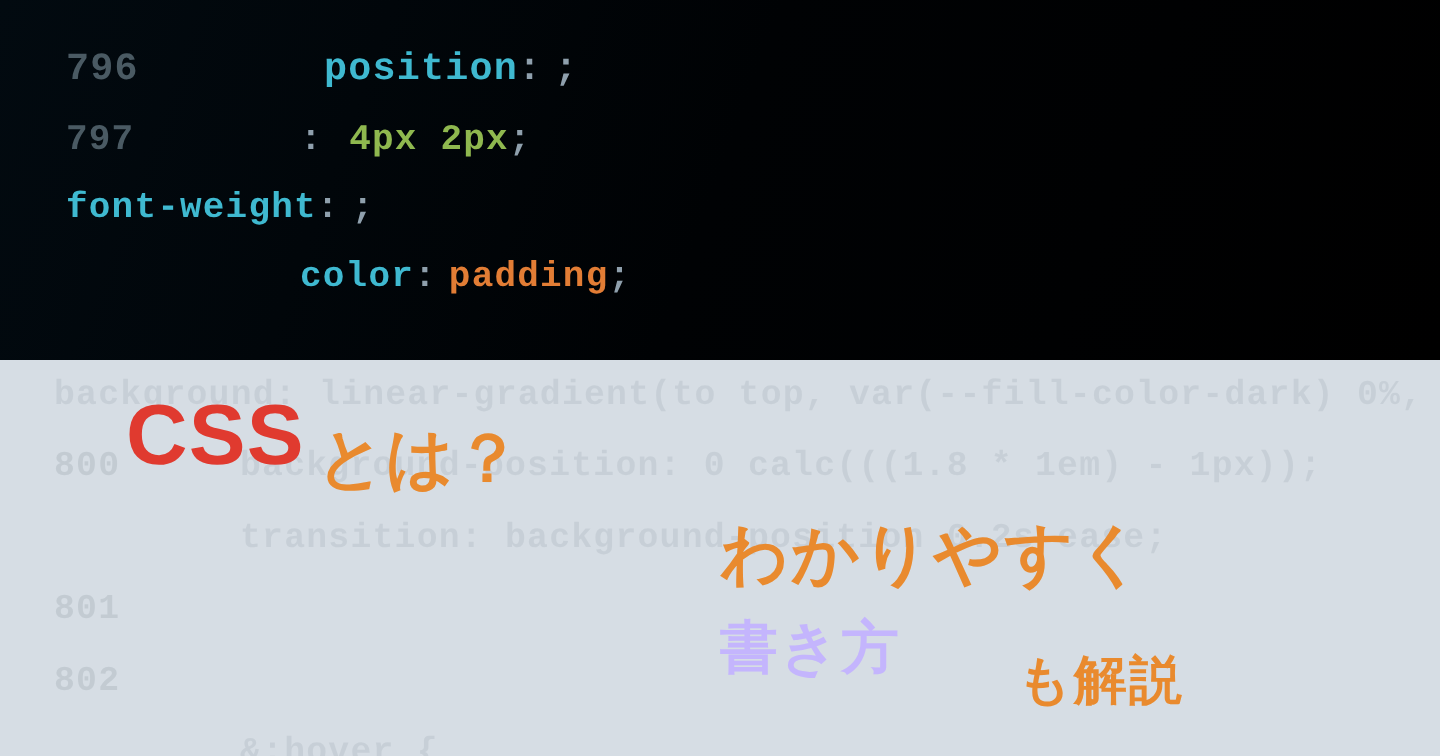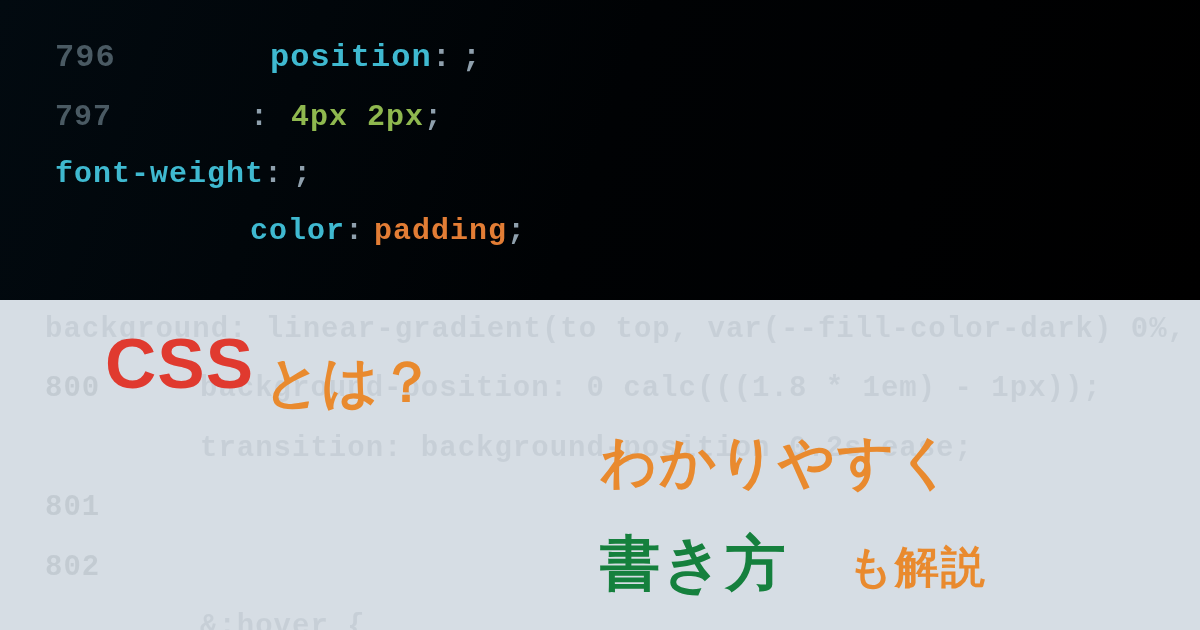--- a/index.html
+++ b/index.html
@@ -99,25 +99,25 @@
 }
 .hl-wakari {
   left: 600px; top: 425px;
   font-family: "Hiragino Sans", "Yu Gothic", "Meiryo", sans-serif;
   font-size: 56px;
   font-weight: 600;
   color: #e98a2e;
   letter-spacing: 2px;
 }
 .hl-kakikata {
-  left: 600px; top: 524px;
+  left: 600px; top: 508px;
   font-family: "Hiragino Sans", "Yu Gothic", "Meiryo", sans-serif;
-  font-size: 60px;
+  font-size: 48px;
   font-weight: 700;
-  color: #15803d;
+  color: #c4b5fd;
   letter-spacing: 2px;
 }
 .hl-mokaisetsu {
   left: 848px; top: 538px;
   font-family: "Hiragino Sans", "Yu Gothic", "Meiryo", sans-serif;
   font-size: 44px;
   font-weight: 600;
   color: #e98a2e;
   letter-spacing: 2px;
 }

